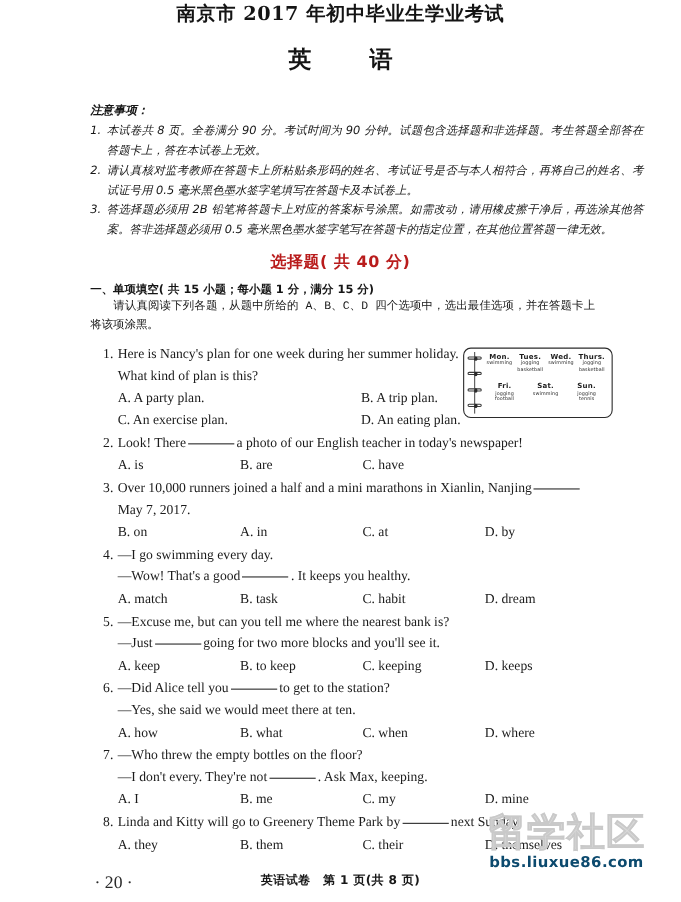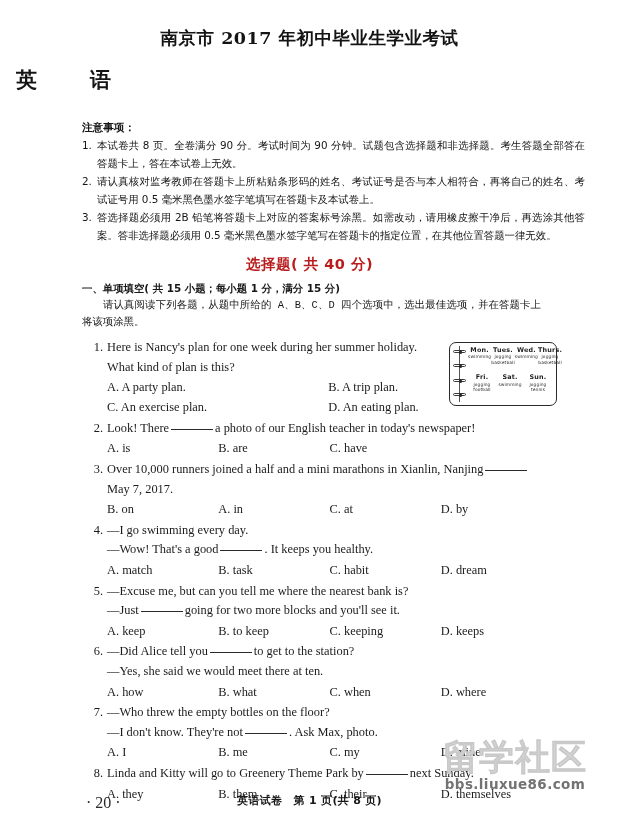--- a/index.html
+++ b/index.html
@@ -22,40 +22,41 @@
   }
 
   
   .doc-title {
     text-align: center;
     font-family: "DejaVu Serif", serif;
     font-weight: bold;
     font-size: 17.5px;
     letter-spacing: 0.5px;
     margin: 0;
-    padding-top: 26px;
     color: #141414;
   }
   .subject-title {
+    text-align: center;
     font-family: "DejaVu Serif", serif;
     font-weight: bold;
     font-size: 21px;
     letter-spacing: 16px;
     padding-top: 16px;
     padding-left: 16px;
     color: #141414;
   }
 
   
   .notice {
     margin: 24px 34px 0 82px;
     font-family: "DejaVu Sans", sans-serif;
     font-size: 10.4px;
     line-height: 1.72;
     color: #161616;
+    font-style: italic;
   }
   .notice-head {
     font-weight: bold;
     font-size: 10.6px;
     margin-bottom: 1px;
   }
   .notice-item {
     display: flex;
     align-items: flex-start;
     margin-bottom: 0px;
@@ -148,21 +149,21 @@
     flex: 0 0 auto;
   }
   .opts.four .opt { width: 25.4%; }
   .opts.two .opt { width: 50.5%; }
 
   
   .notepad {
     position: absolute;
     right: -12px;
     top: 4px;
-    width: 108px;
+    width: 136px;
     height: 64px;
     border: 1.2px solid #2b2b2b;
     border-radius: 7px;
     background: #fff;
     box-sizing: border-box;
   }
   .notepad-spine {
     position: absolute;
     left: 9px;
     top: 3px;
@@ -236,21 +237,21 @@
     letter-spacing: 1px;
     color: #d8d8d8;
     line-height: 1;
     text-align: center;
     -webkit-text-stroke: 0.6px #c9c9c9;
   }
   .wm-sub {
     font-family: "DejaVu Sans", sans-serif;
     font-weight: bold;
     font-size: 13.5px;
-    color: #737373;
+    color: #0c4a6e;
     text-align: center;
     letter-spacing: 0.4px;
     margin-top: 1px;
   }
 
   
   .footer {
     position: absolute;
     left: 0;
     right: 0;
@@ -440,21 +441,21 @@
         <span class="opt">C. when</span>
         <span class="opt">D. where</span>
       </div>
     </div>
 
     <div class="q">
       <div class="q-line">
         <span class="q-num">7.</span>
         <span class="q-body">—Who threw the empty bottles on the floor?</span>
       </div>
-      <div class="q-sub"><span>—I don't know. They're not</span><span class="blank"></span><span>. Ask Max, photo.</span></div>
+      <div class="q-sub"><span>—I don't every. They're not</span><span class="blank"></span><span>. Ask Max, keeping.</span></div>
       <div class="opts four">
         <span class="opt">A. I</span>
         <span class="opt">B. me</span>
         <span class="opt">C. my</span>
         <span class="opt">D. mine</span>
       </div>
     </div>
 
     <div class="q">
       <div class="q-line">

